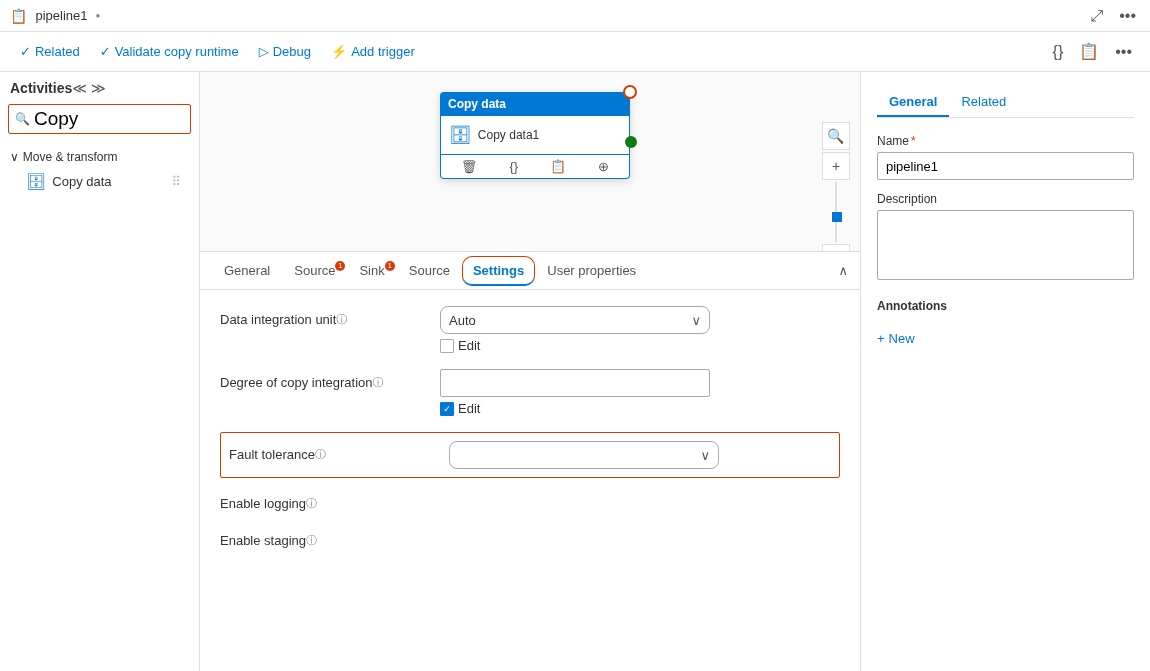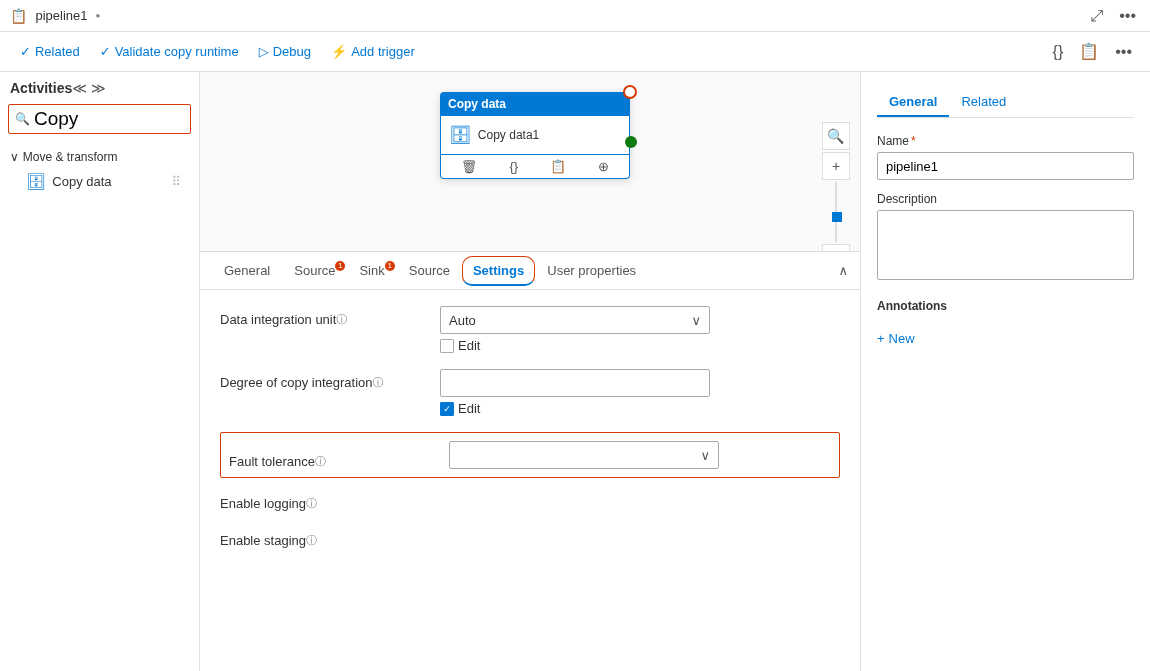--- a/index.html
+++ b/index.html
@@ -141,37 +141,37 @@
     .settings-content { padding: 16px 20px; overflow-y: auto; height: calc(100% - 38px); }
     .form-row {
       display: flex; align-items: flex-start; margin-bottom: 16px;
     }
     .form-label {
       width: 220px; flex-shrink: 0; font-size: 13px; color: #333;
       display: flex; align-items: center; padding-top: 6px;
     }
     .form-control { flex: 1; }
     .select-control {
-      width: 270px; height: 28px; border: 1px solid #aaa; border-radius: 2px;
+      width: 270px; height: 28px; border: 1px solid #aaa; border-radius: 8px;
       display: flex; align-items: center; padding: 0 8px; cursor: pointer;
       background: #fff; justify-content: space-between; font-size: 13px;
     }
     .select-control .chevron { color: #555; }
     .edit-checkbox { display: flex; align-items: center; gap: 4px; margin-top: 4px; font-size: 13px; }
     .checkbox { width: 14px; height: 14px; border: 1px solid #aaa; border-radius: 1px; cursor: pointer; }
     .checkbox.checked { background: #0078d4; border-color: #0078d4; color: #fff; display: flex; align-items: center; justify-content: center; font-size: 10px; }
     .text-input {
       width: 270px; height: 28px; border: 1px solid #aaa; border-radius: 2px;
       padding: 0 8px; font-size: 13px; outline: none;
     }
 
     
     .fault-tolerance-row {
       border: 1.5px solid #d73b02; border-radius: 2px; padding: 8px;
-      display: flex; align-items: flex-end; margin-bottom: 0;
+      display: flex; align-items: flex-start; margin-bottom: 0;
     }
 
     
     .properties-panel {
       width: 290px; border-left: 1px solid #e0e0e0;
       background: #fff; flex-shrink: 0; overflow-y: auto;
       padding: 16px;
     }
     .properties-title { font-size: 16px; font-weight: 600; margin-bottom: 12px; }
     .properties-tabs { display: flex; gap: 0; border-bottom: 1px solid #e0e0e0; margin-bottom: 16px; }

